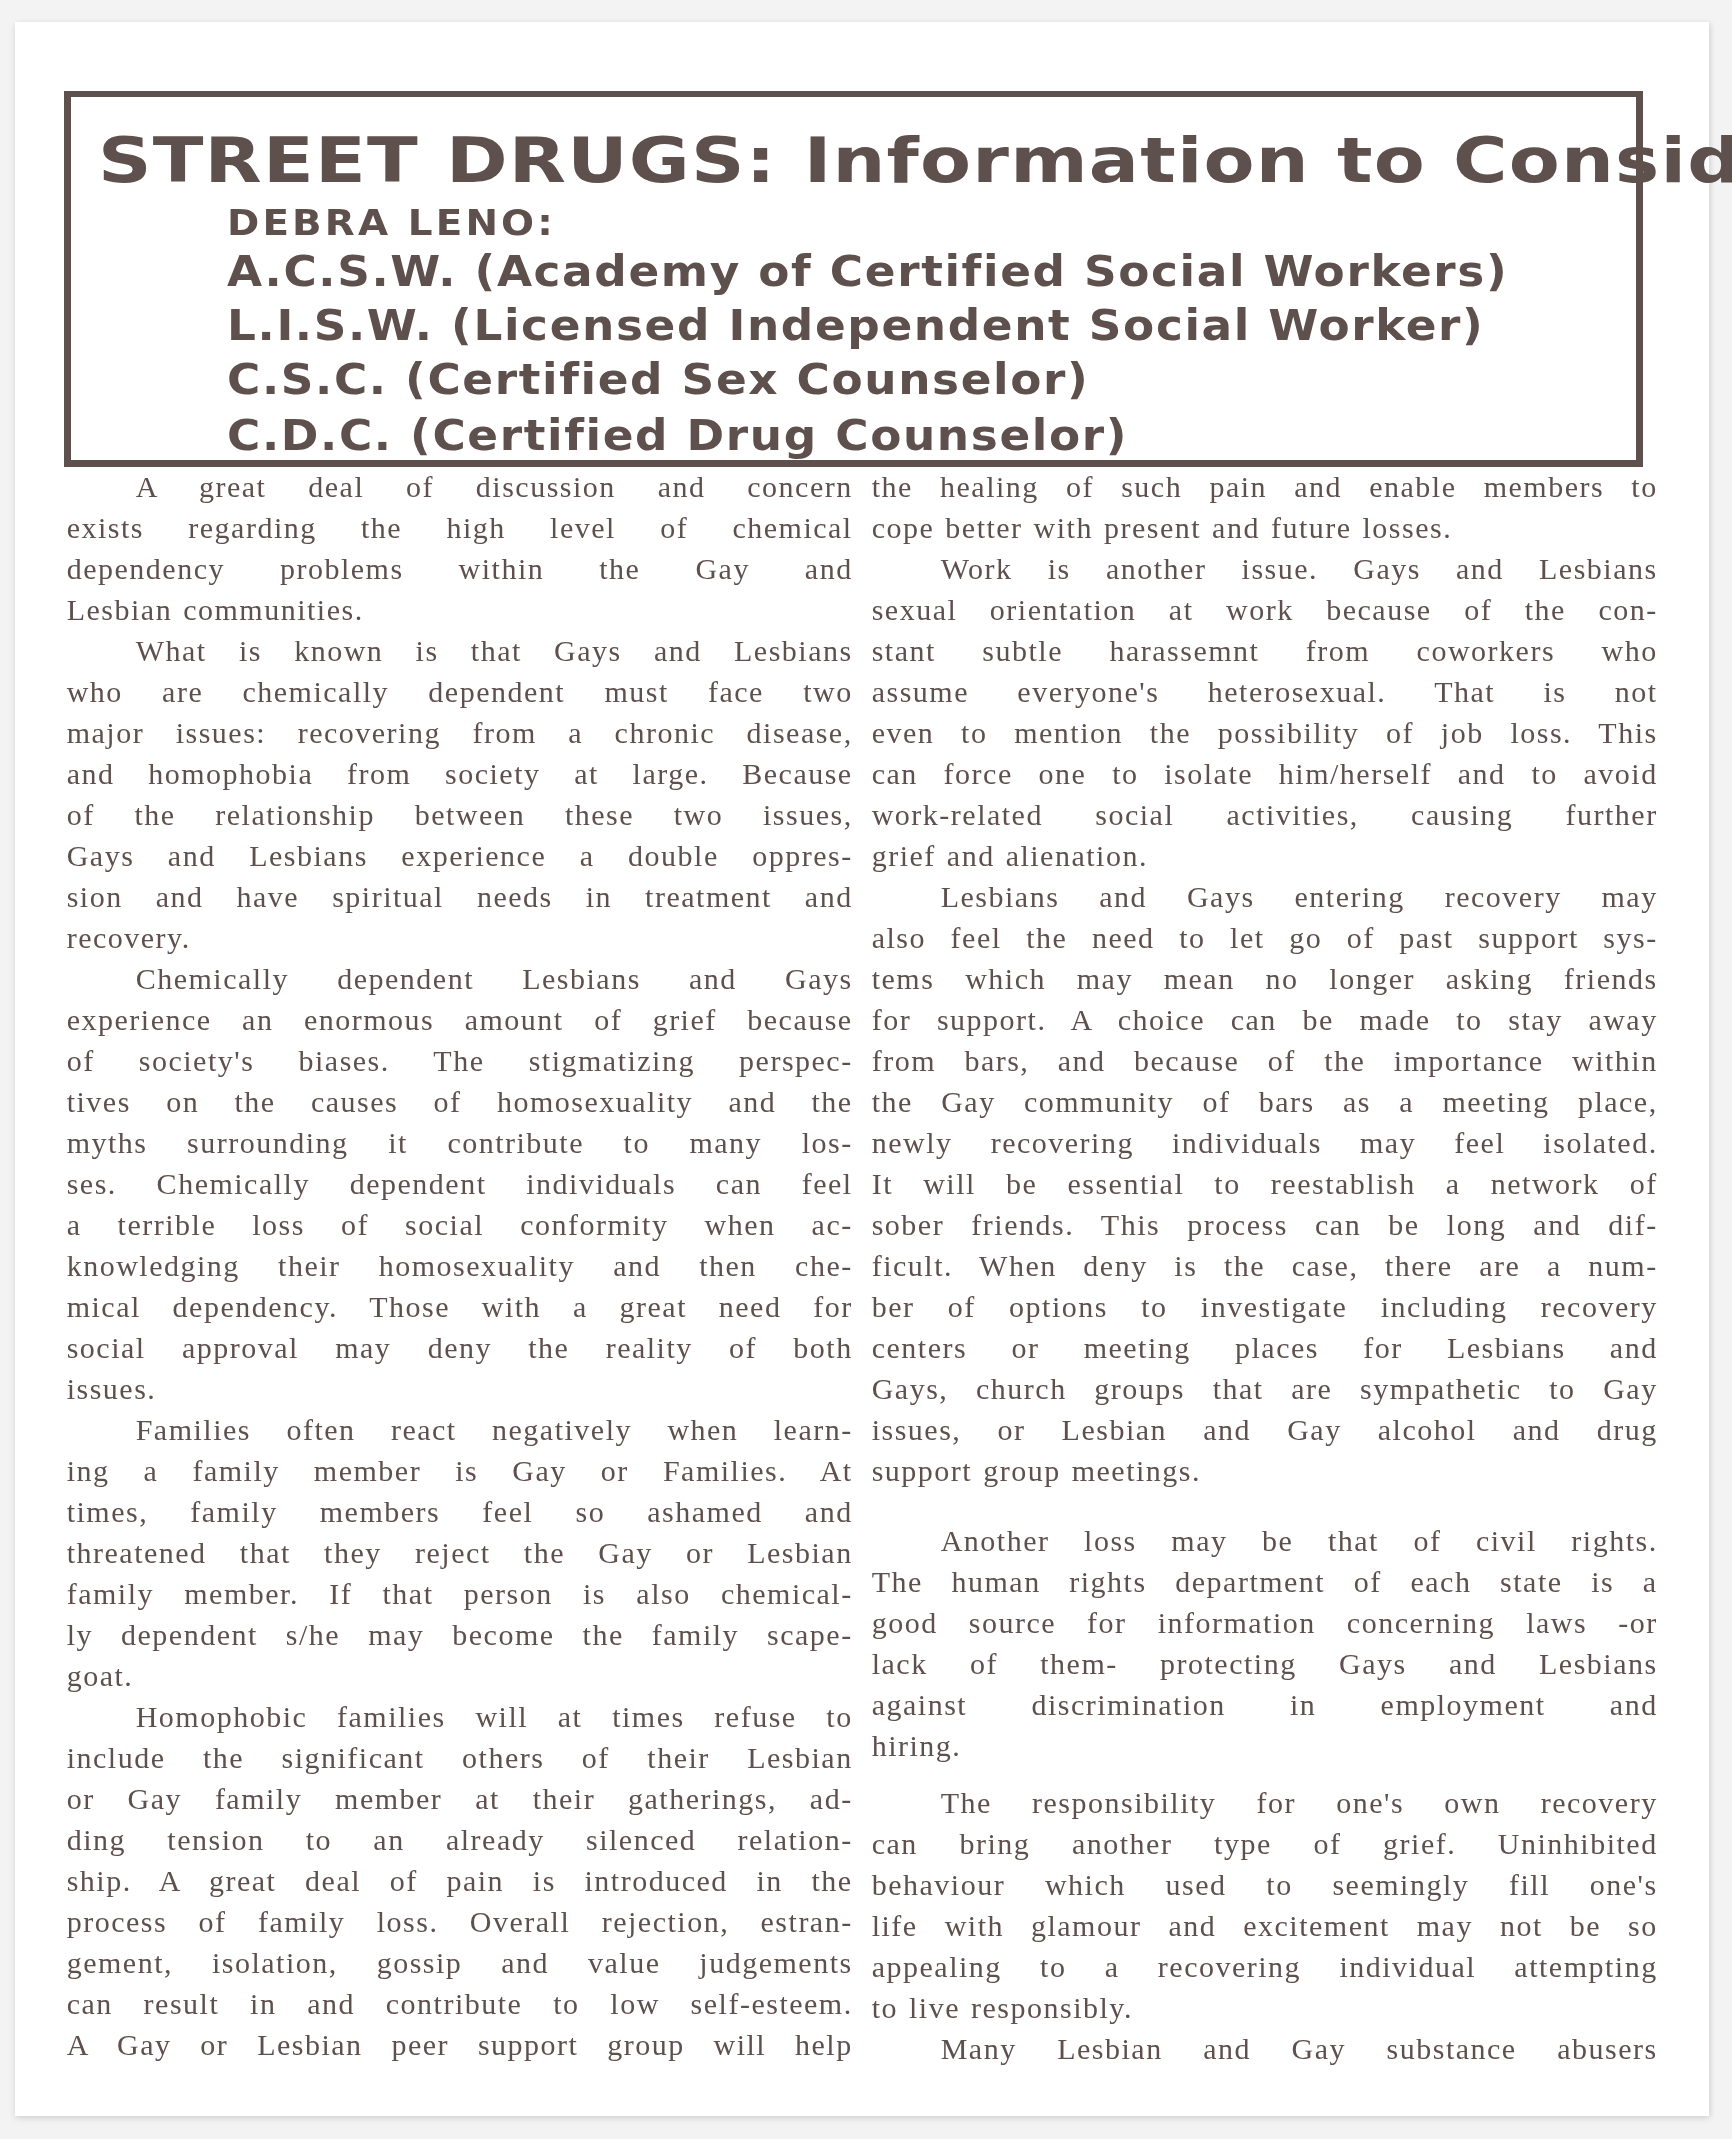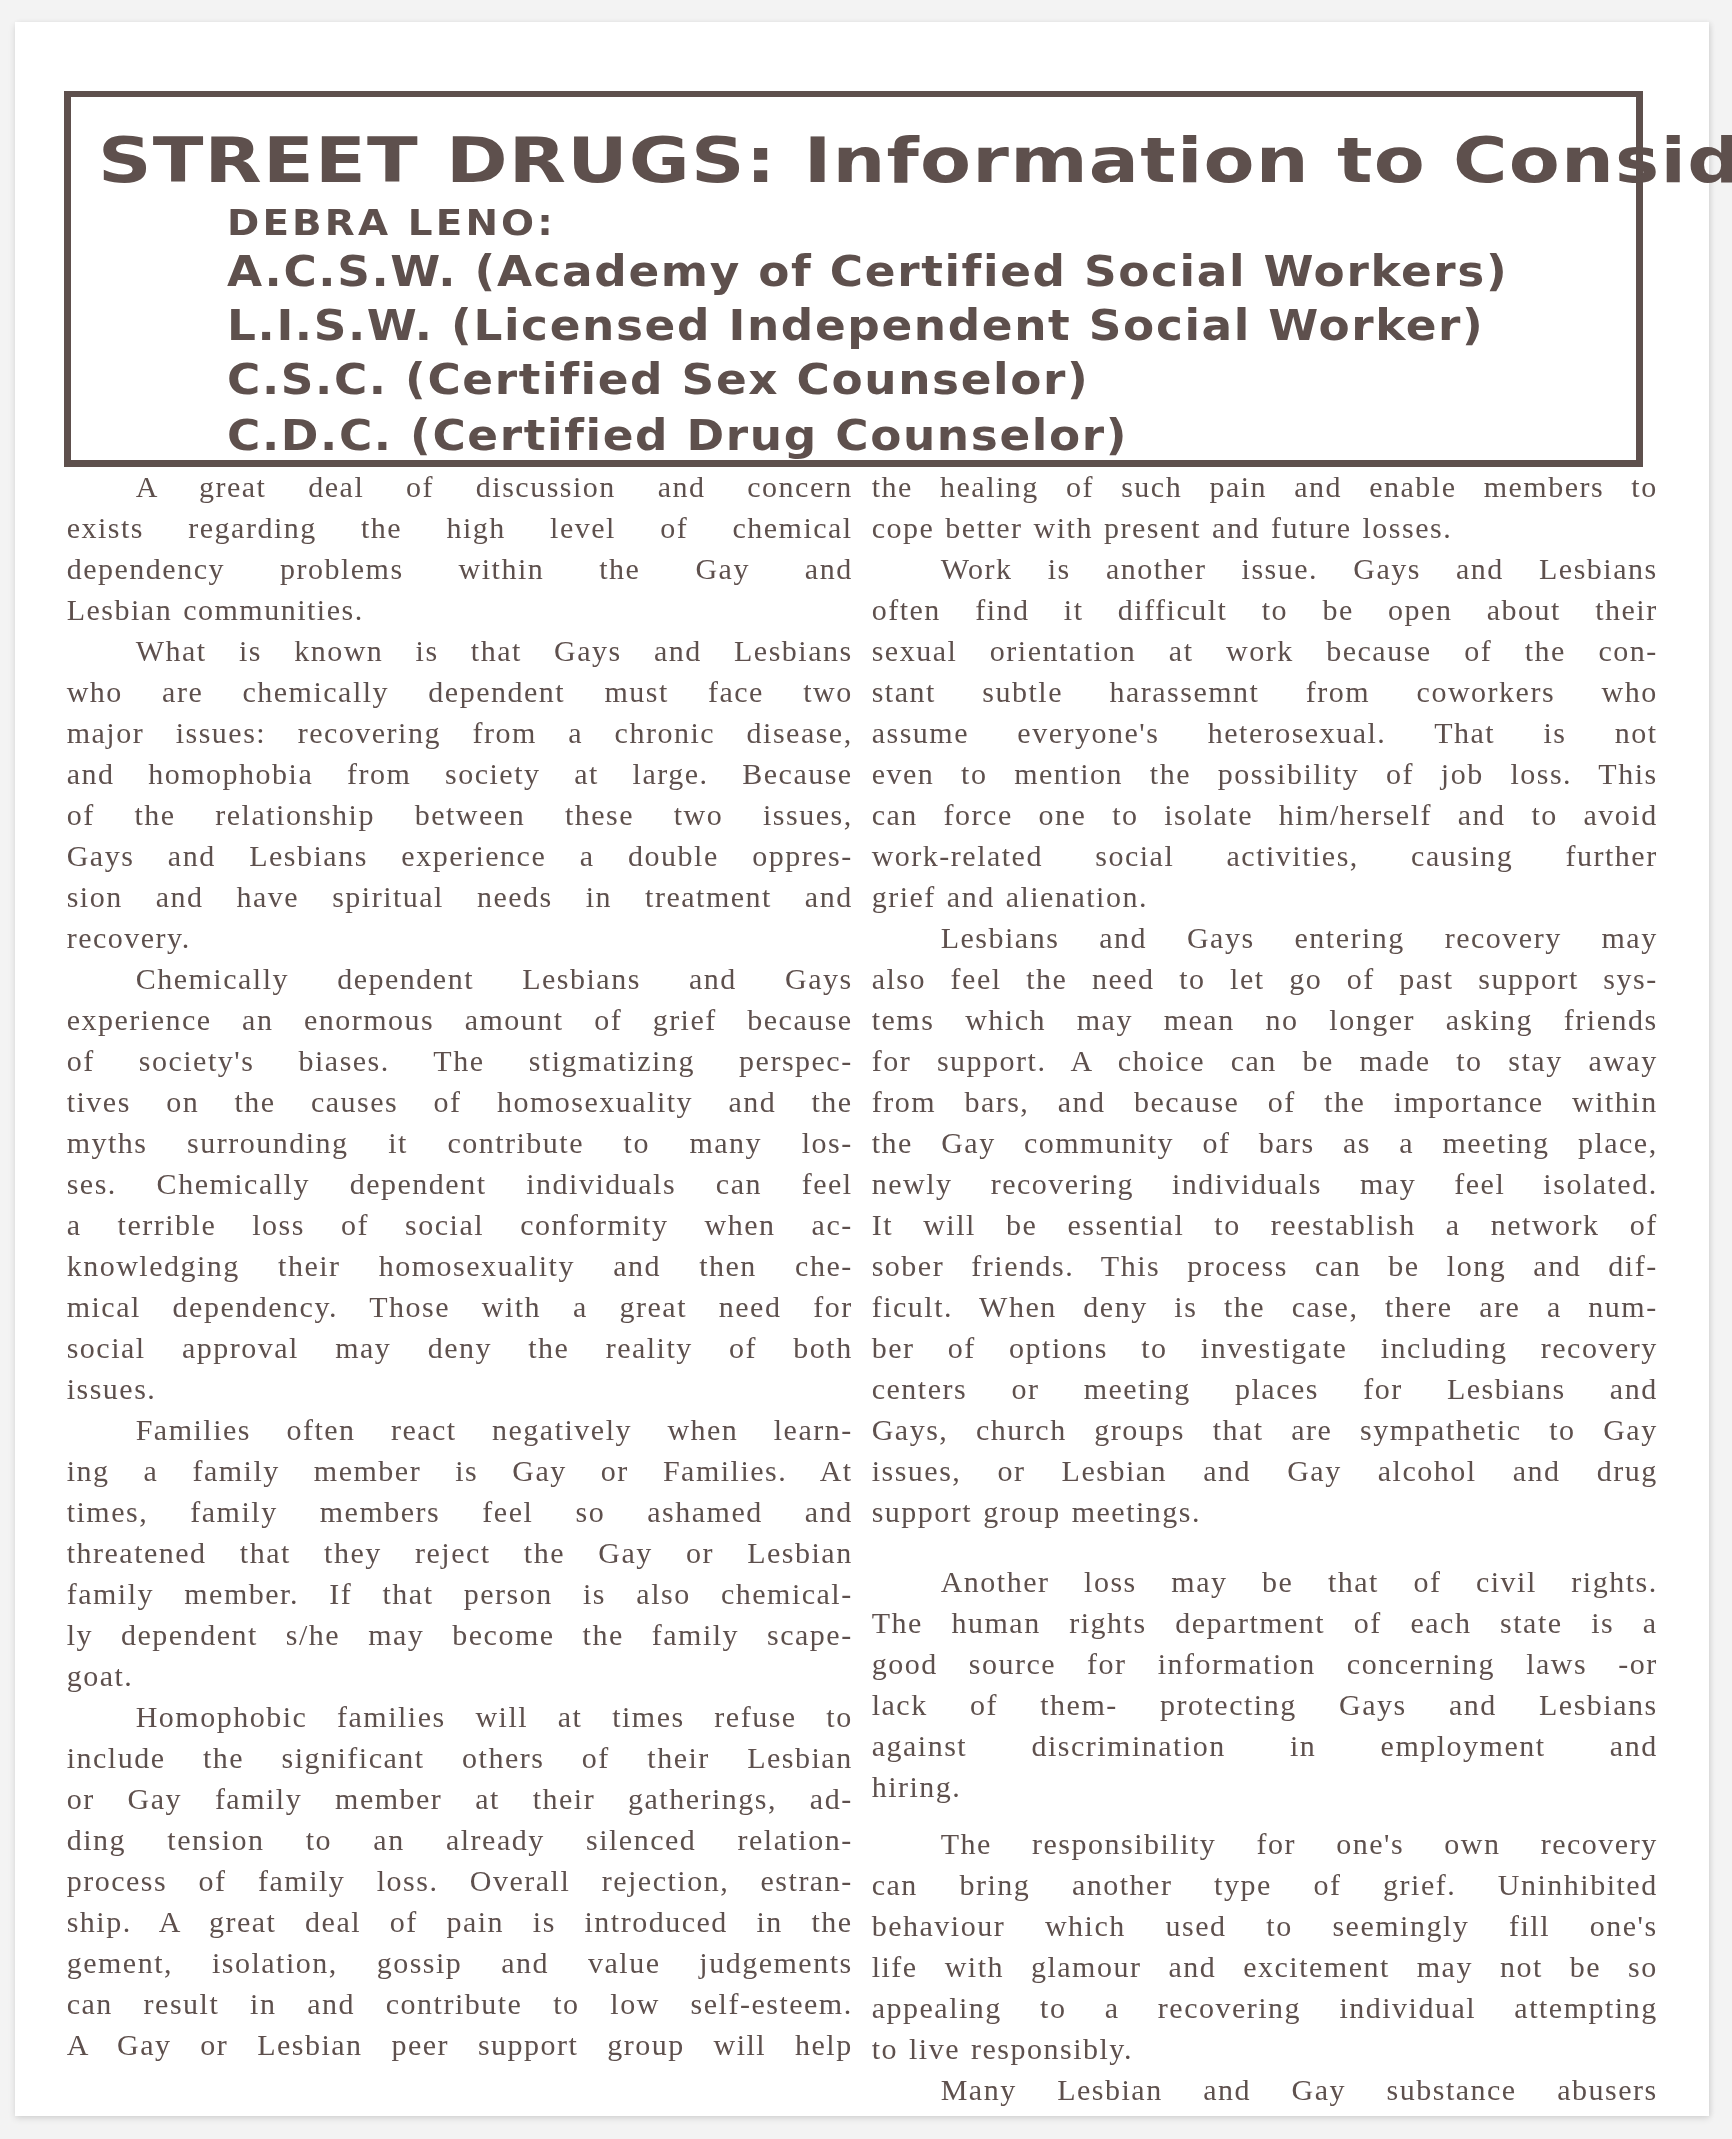--- a/index.html
+++ b/index.html
@@ -125,35 +125,34 @@
           <span class="line">threatened that they reject the Gay or Lesbian</span>
           <span class="line">family member. If that person is also chemical-</span>
           <span class="line">ly dependent s/he may become the family scape-</span>
           <span class="line last">goat.</span>
         </p>
         <p>
           <span class="line" style="padding-left: 69px;">Homophobic families will at times refuse to</span>
           <span class="line">include the significant others of their Lesbian</span>
           <span class="line">or Gay family member at their gatherings, ad-</span>
           <span class="line">ding tension to an already silenced relation-</span>
+          <span class="line">ship. A great deal of pain is introduced in the</span>
           <span class="line">process of family loss. Overall rejection, estran-</span>
-          <span class="line">ship. A great deal of pain is introduced in the</span>
           <span class="line">gement, isolation, gossip and value judgements</span>
           <span class="line">can result in and contribute to low self-esteem.</span>
           <span class="line">A Gay or Lesbian peer support group will help</span>
         </p>
       </div>
     <div class="col" id="right-col">
         <p>
           <span class="line">the healing of such pain and enable members to</span>
           <span class="line last">cope better with present and future losses.</span>
         </p>
         <p>
           <span class="line" style="padding-left: 69px;">Work is another issue. Gays and Lesbians</span>
-          <span class="line">often find it difficult to be open about their</span>
           <span class="line">sexual orientation at work because of the con-</span>
           <span class="line">stant subtle harassemnt from coworkers who</span>
           <span class="line">assume everyone's heterosexual.   That is not</span>
           <span class="line">even to mention the possibility of job loss.  This</span>
           <span class="line">can force one to isolate him/herself and to avoid</span>
           <span class="line">work-related social activities, causing further</span>
           <span class="line last">grief and alienation.</span>
         </p>
         <p>
           <span class="line" style="padding-left: 69px;">Lesbians and Gays entering recovery may</span>

